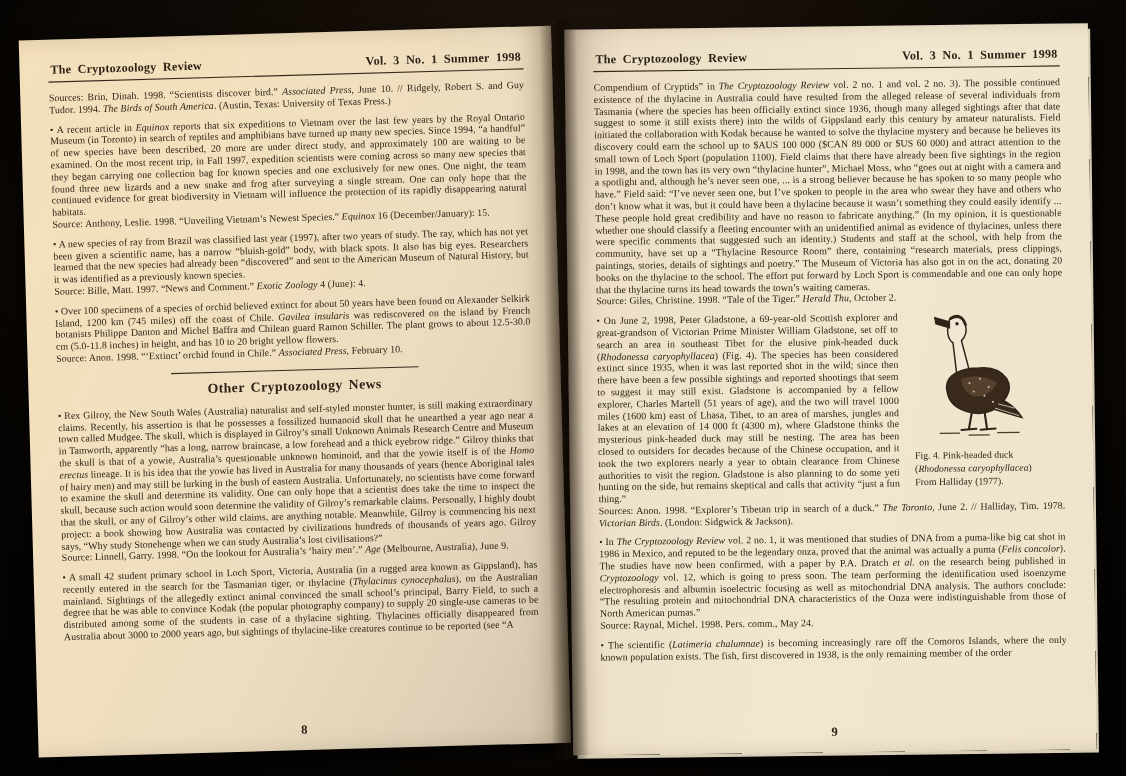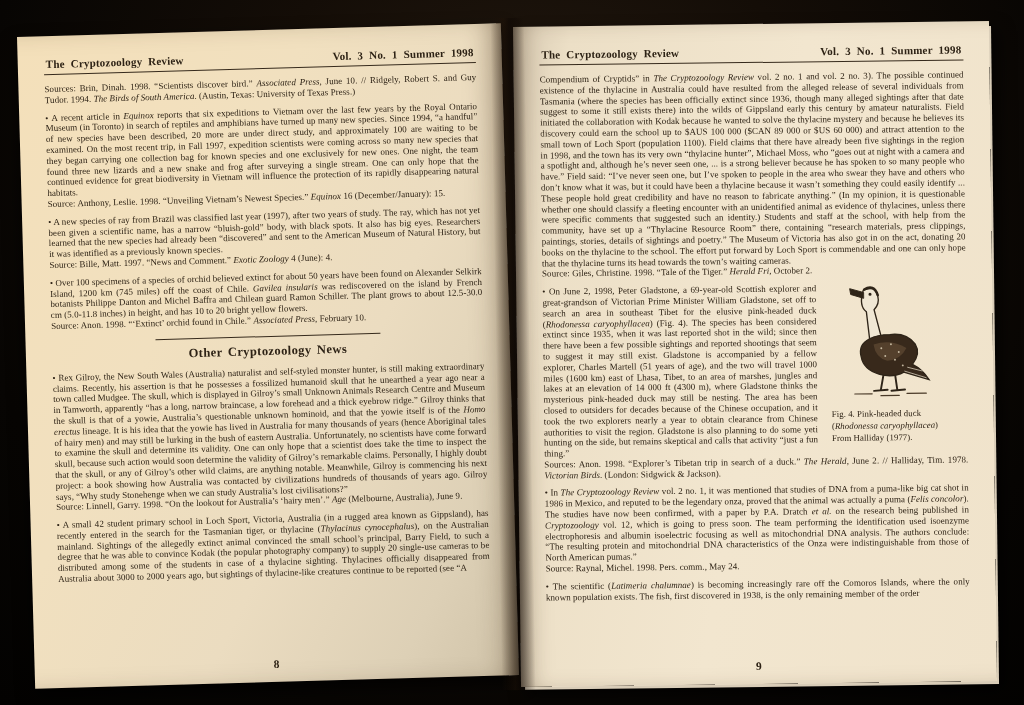--- a/index.html
+++ b/index.html
@@ -108,21 +108,21 @@
   <div class="page page-right">
     <div class="page-inner">
       <div class="hdr">
         <span>The Cryptozoology Review</span>
         <span>Vol. 3 No. 1 Summer 1998</span>
       </div>
       <div class="hdr-rule"></div>
       <div class="content">
         <div>
             <p class="para"><span>Compendium of Cryptids” in </span><i>The Cryptozoology Review</i><span> vol. 2 no. 1 and vol. 2 no. 3). The possible continued existence of the thylacine in Australia could have resulted from the alleged release of several individuals from Tasmania (where the species has been officially extinct since 1936, though many alleged sightings after that date suggest to some it still exists there) into the wilds of Gippsland early this century by amateur naturalists. Field initiated the collaboration with Kodak because he wanted to solve the thylacine mystery and because he believes its discovery could earn the school up to $AUS 100 000 ($CAN 89 000 or $US 60 000) and attract attention to the small town of Loch Sport (population 1100). Field claims that there have already been five sightings in the region in 1998, and the town has its very own “thylacine hunter”, Michael Moss, who “goes out at night with a camera and a spotlight and, although he’s never seen one, ... is a strong believer because he has spoken to so many people who have.” Field said: “I’ve never seen one, but I’ve spoken to people in the area who swear they have and others who don’t know what it was, but it could have been a thylacine because it wasn’t something they could easily identify ... These people hold great credibility and have no reason to fabricate anything.” (In my opinion, it is questionable whether one should classify a fleeting encounter with an unidentified animal as evidence of thylacines, unless there were specific comments that suggested such an identity.) Students and staff at the school, with help from the community, have set up a “Thylacine Resource Room” there, containing “research materials, press clippings, paintings, stories, details of sightings and poetry.” The Museum of Victoria has also got in on the act, donating 20 books on the thylacine to the school. The effort put forward by Loch Sport is commendable and one can only hope that the thylacine turns its head towards the town’s waiting cameras.</span></p>
-            <p class="para"><span>Source: Giles, Christine. 1998. “Tale of the Tiger.” </span><i>Herald Fri</i><span>, October 2.</span></p>
+            <p class="para"><span>Source: Giles, Christine. 1998. “Tale of the Tiger.” </span><i>Herald Thu</i><span>, October 2.</span></p>
           </div>
         <div class="fig-wrap">
           <figure class="fig" style="margin-block:0;margin-inline:0 0;">
             <svg width="88" height="116" viewBox="0 0 90 120" aria-hidden="true">
               <g stroke="#2e2418" stroke-linecap="round">
                 <path d="M6 113 L24 113 M33 115 L52 115 M60 113 L80 113" fill="none" stroke="#4a3a28" stroke-width="1.2"></path>
                 <path d="M36 93 L33 109 M48 94 L50 109" fill="none" stroke-width="2"></path>
                 <path d="M26 110 L40 109 M44 110 L58 109" fill="none" stroke-width="2"></path>
                 <path d="M16 6 Q28 0 31 12 Q33 20 27 26 L34 54 Q29 62 22 56 L19 28 Q11 22 16 6 Z" fill="#f0e7d4" stroke-width="1.4"></path>
                 <path d="M16 8 L2 4 L3 10 L16 14 Z" fill="#2e2418" stroke-width="1"></path>
@@ -142,21 +142,21 @@
               </g>
             </svg>
             <figcaption class="fig-caption">
               <div><span>Fig. 4.    Pink-headed duck</span></div>
               <div><span>(</span><i>Rhodonessa caryophyllacea</i><span>)</span></div>
               <div><span>From Halliday (1977).</span></div>
             </figcaption>
           </figure>
           <div>
               <p class="para"><span>• On June 2, 1998, Peter Gladstone, a 69-year-old Scottish explorer and great-grandson of Victorian Prime Minister William Gladstone, set off to search an area in southeast Tibet for the elusive pink-headed duck (</span><i>Rhodonessa caryophyllacea</i><span>) (Fig. 4). The species has been considered extinct since 1935, when it was last reported shot in the wild; since then there have been a few possible sightings and reported shootings that seem to suggest it may still exist. Gladstone is accompanied by a fellow explorer, Charles Martell (51 years of age), and the two will travel 1000 miles (1600 km) east of Lhasa, Tibet, to an area of marshes, jungles and lakes at an elevation of 14 000 ft (4300 m), where Gladstone thinks the mysterious pink-headed duck may still be nesting. The area has been closed to outsiders for decades because of the Chinese occupation, and it took the two explorers nearly a year to obtain clearance from Chinese authorities to visit the region. Gladstone is  also planning  to do some yeti hunting on the side,  but remains skeptical and calls that activity “just a fun thing.”</span></p>
-              <p class="para"><span>Sources: Anon. 1998. “Explorer’s Tibetan trip in search of a duck.” </span><i>The Herald</i><span>, June 2. // Halliday, Tim. 1978. </span><i>Victorian Birds</i><span>. (London: Sidgwick &amp; Jackson).</span></p>
+              <p class="para"><span>Sources: Anon. 1998. “Explorer’s Tibetan trip in search of a duck.” </span><i>The Toronto</i><span>, June 2. // Halliday, Tim. 1978. </span><i>Victorian Birds</i><span>. (London: Sidgwick &amp; Jackson).</span></p>
             </div>
           <div class="clear"></div>
         </div>
         <div>
             <p class="para gap"><span>• In </span><i>The Cryptozoology Review</i><span> vol. 2 no. 1, it was mentioned that studies of DNA from a puma-like big cat shot in 1986 in Mexico, and reputed to be the legendary onza, proved that the animal was actually a puma (</span><i>Felis concolor</i><span>). The studies have now been confirmed, with a paper by P.A. Dratch </span><i>et al.</i><span> on the research being published in </span><i>Cryptozoology</i><span> vol. 12, which is going to press soon. The team performing the identification used isoenzyme electrophoresis and albumin isoelectric focusing as well as mitochondrial DNA analysis. The authors conclude: “The resulting protein and mitochondrial DNA characteristics of the Onza were indistinguishable from those of North American pumas.”</span></p>
             <p class="para"><span>Source: Raynal, Michel. 1998. Pers. comm., May 24.</span></p>
             <p class="para gap"><span>• The scientific (</span><i>Latimeria chalumnae</i><span>) is becoming increasingly rare off the Comoros Islands, where the only known population exists. The fish, first discovered in 1938, is the only remaining member of the order</span></p>
           </div>
       </div>
       <div class="page-number">9</div>

